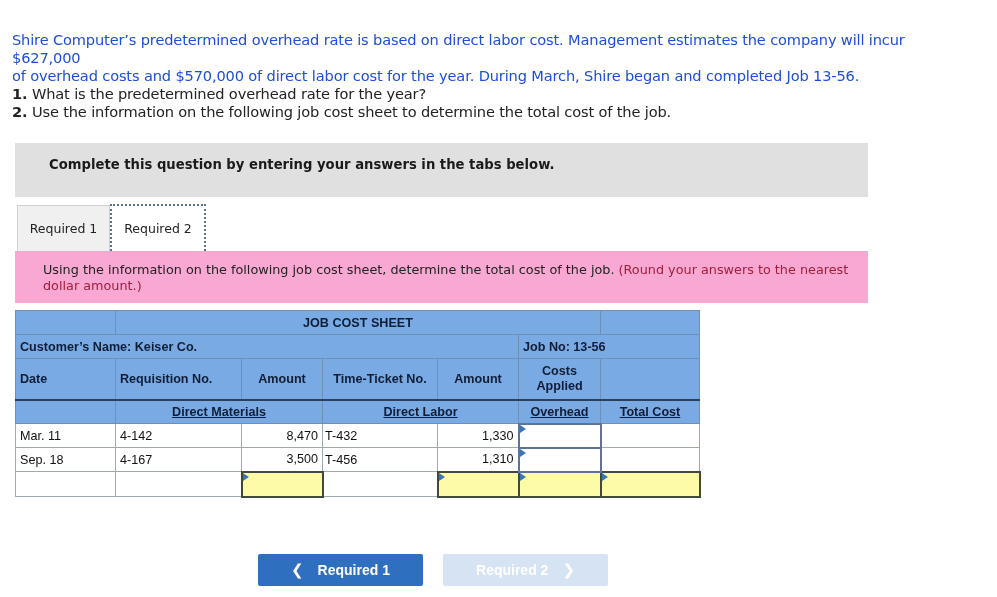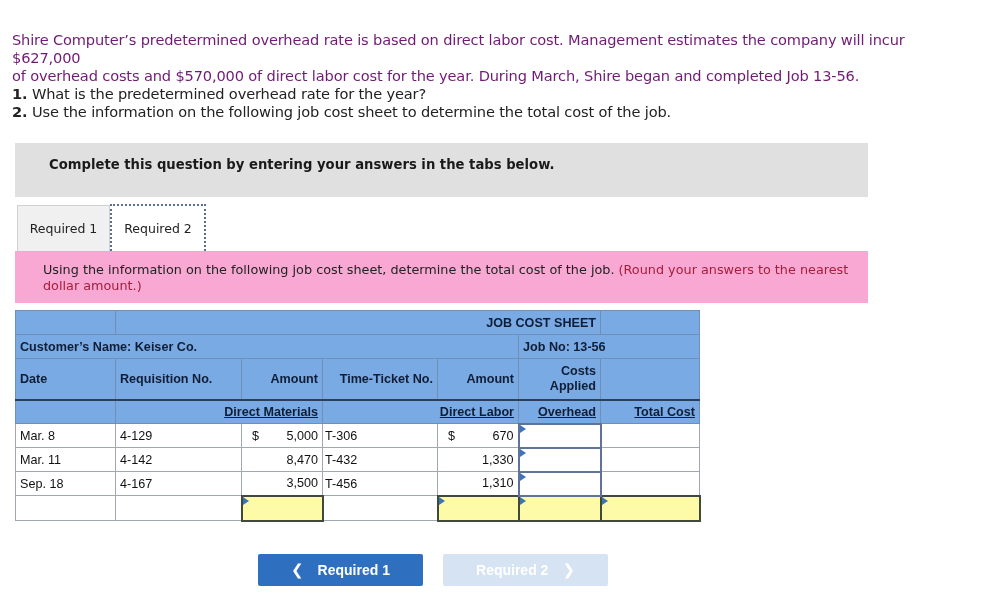--- a/index.html
+++ b/index.html
@@ -1,19 +1,19 @@
 <!DOCTYPE html>
 <html><head>
 <meta charset="utf-8">
 <style>
   * { box-sizing: border-box; }
   html, body { margin: 0; padding: 0; background: #ffffff; }
   body { width: 997px; height: 597px; position: relative; overflow: hidden; font-family: "Liberation Sans", sans-serif; color: #1a1a1a; }
 
-  .intro { position: absolute; left: 12px; top: 31px; width: 960px; font-family: "DejaVu Sans", sans-serif; font-size: 14.6px; line-height: 18px; color: #701a75; letter-spacing: -0.15px; }
+  .intro { position: absolute; left: 12px; top: 31px; width: 960px; font-family: "DejaVu Sans", sans-serif; font-size: 14.6px; line-height: 18px; color: #1d4ed8; letter-spacing: -0.15px; }
   .intro p { margin: 0; }
   .questions { position: absolute; left: 12px; top: 85px; font-family: "DejaVu Sans", sans-serif; font-size: 14.6px; line-height: 18px; color: #222; letter-spacing: -0.15px; }
   .questions b { font-weight: bold; }
 
   .banner { position: absolute; left: 15px; top: 143px; width: 853px; height: 54px; background: #e0e0e0; }
   .banner span { position: absolute; left: 34px; top: 14px; font-family: "DejaVu Sans", sans-serif; font-weight: bold; font-size: 13.2px; color: #1a1a1a; }
 
   .tabs { position: absolute; left: 17px; top: 204px; height: 47px; width: 851px; }
   .tab { position: absolute; top: 0; height: 47px; font-family: "DejaVu Sans", sans-serif; font-size: 12.5px; color: #222; display: flex; align-items: center; justify-content: center; cursor: pointer; }
   .tab1 { left: 0; width: 93px; background: #f0f0f0; border: 1px solid #d0d0d0; border-bottom: none; top: 1px; height: 46px; }
@@ -26,21 +26,21 @@
   table.jcs { position: absolute; left: 15px; top: 310px; border-collapse: collapse; table-layout: fixed; font-family: "Liberation Sans", sans-serif; font-size: 12.6px; }
   table.jcs td { border: 1px solid #6f8fb5; padding: 0 4px; overflow: hidden; white-space: nowrap; }
   tr.hdr td { background: #7aaae4; font-weight: bold; color: #0f1e36; }
   tr.r-title td { height: 24px; }
   tr.r-cust td { height: 24px; }
   tr.r-desc td { height: 22px; }
   tr.r-sec td { height: 24px; }
   tr.r-col td { height: 41px; border-bottom: 2px solid #2b3f5c; }
   tr.data td { height: 24px; background: #ffffff; color: #111; border-color: #a0a8b4; }
   tr.total td { height: 25px; background: #ffffff; border-color: #a0a8b4; }
-  .c { text-align: right; }
+  .c { text-align: center; }
   .u { text-decoration: underline; }
   .amt { display: flex; justify-content: space-between; padding: 0 4px 0 10px; }
   td.input { position: relative; padding: 0 !important; border: 2px solid #5f7396 !important; background: #ffffff; cursor: text; }
   td.input.yellow { background: #fdfaa8; border: 2px solid #3f4a3a !important; }
   td.input::before { content: ""; position: absolute; left: 0; top: 0; width: 0; height: 0; border-top: 4px solid transparent; border-bottom: 4px solid transparent; border-left: 6px solid #3d73b8; }
   td.input input { width: 100%; height: 100%; border: none; background: transparent; outline: none; font-family: "Liberation Sans", sans-serif; font-size: 12.6px; text-align: right; padding: 0 4px; }
 
   .btn { position: absolute; top: 554px; height: 32px; width: 165px; font-family: "Liberation Sans", sans-serif; font-weight: bold; font-size: 14px; display: flex; align-items: center; justify-content: center; gap: 14px; border-radius: 2px; cursor: pointer; }
   .btn-prev { left: 258px; background: #2f6fbf; color: #ffffff; }
   .btn-next { left: 443px; background: #d6e3f2; color: #ffffff; }
@@ -104,39 +104,20 @@
   </tr>
   <tr class="hdr r-sec">
     <td></td>
     <td colspan="2" class="c"><span class="u">Direct Materials</span></td>
     <td colspan="2" class="c"><span class="u">Direct Labor</span></td>
     <td class="c"><span class="u">Overhead</span></td>
     <td class="c"><span class="u">Total Cost</span></td>
   </tr>
 
   <tr class="data">
-    <td>Mar. 8</td>
-    <td>4-129</td>
-    <td style="padding:0">
-          <div class="amt">
-            <span>$</span>
-            <span>5,000</span>
-          </div>
-        </td>
-    <td style="padding:0 2px">T-306</td>
-    <td style="padding:0">
-          <div class="amt">
-            <span>$</span>
-            <span>670</span>
-          </div>
-        </td>
-    <td class="input"><input type="text" value="" style=""></td>
-    <td></td>
-  </tr>
-  <tr class="data">
     <td>Mar. 11</td>
     <td>4-142</td>
     <td style="padding:0">
           <div class="amt">
             <span></span>
             <span>8,470</span>
           </div>
         </td>
     <td style="padding:0 2px">T-432</td>
     <td style="padding:0">

